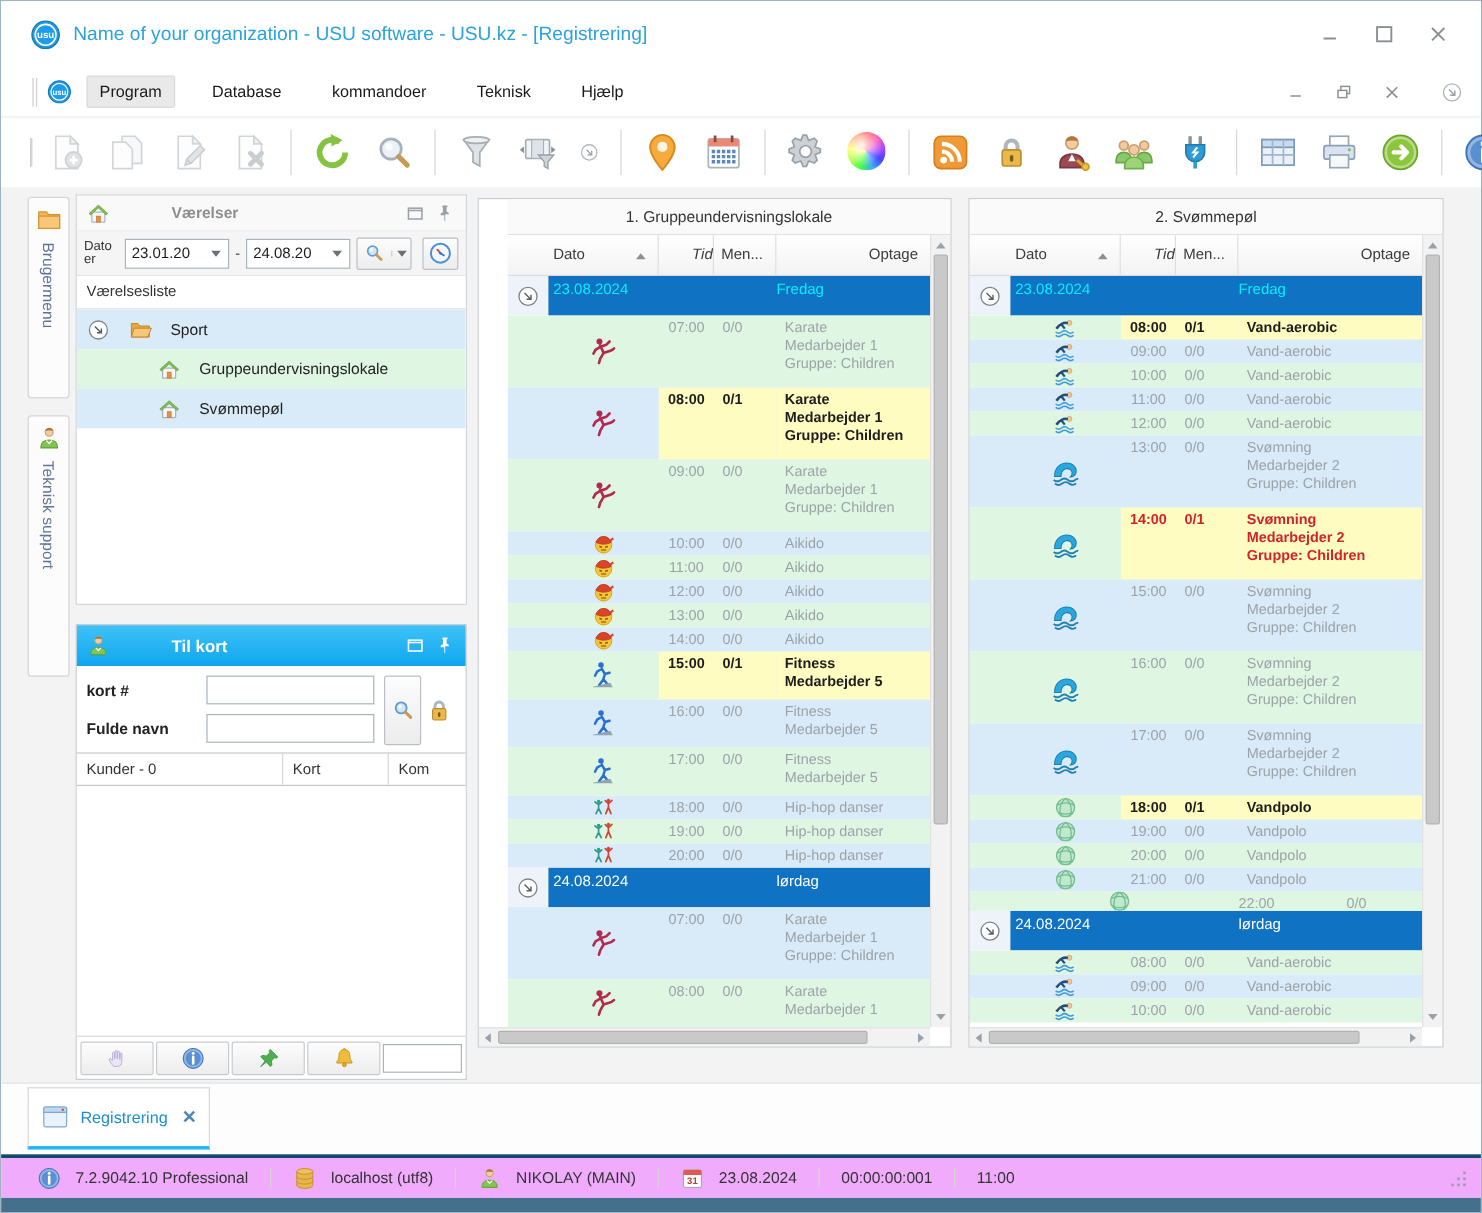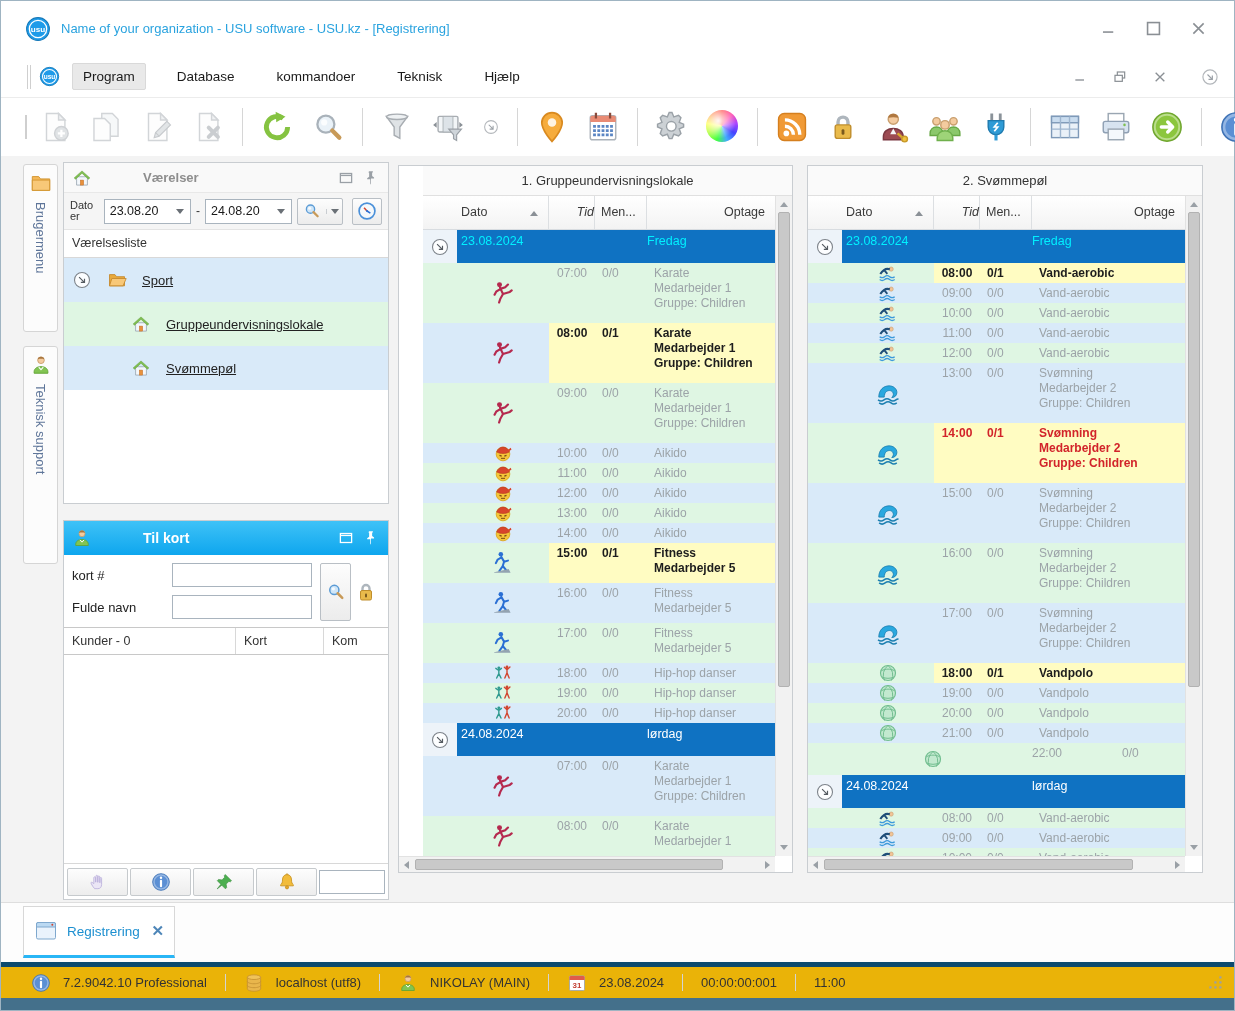--- a/index.html
+++ b/index.html
@@ -3,21 +3,21 @@
 <meta charset="utf-8">
 <style>
   * { box-sizing: border-box; margin:0; padding:0; }
   html,body { width:1235px; height:1011px; overflow:hidden; }
   body { font-family:"Liberation Sans", sans-serif; background:#e8e8e8; }
   .win { width:1235px; height:1011px; background:#fff; border:1px solid #9fb4c2; display:flex; flex-direction:column; }
 
   
   .titlebar { height:55px; display:flex; align-items:center; background:#fff; flex:none; }
   .titlebar .logo { width:26px; height:26px; margin-left:24px; }
-  .title-text { margin-left:10px; font-size:13px; color:#2aa3df; }
+  .title-text { margin-left:10px; font-size:16px; color:#2aa3df; }
   .win-ctls { margin-left:auto; margin-right:26px; display:flex; gap:26px; }
   .ctl { width:19px; height:19px; cursor:pointer; }
 
   
   .menubar { height:42px; display:flex; align-items:center; background:#fff; border-bottom:1px solid #ececec; position:relative; flex:none; }
   .draghandle { width:4px; height:24px; border-left:1px solid #cfcfcf; border-right:1px solid #cfcfcf; margin-left:26px; }
   .menubar .mlogo { width:21px; height:21px; margin-left:8px; }
   .menu { display:flex; margin-left:12px; gap:20px; }
   .menu-item { font-size:13.5px; color:#1a1a1a; padding:6px 11px; border-radius:2px; cursor:pointer; }
   .menu-item.active { background:#e9e9e9; border:1px solid #d9d9d9; padding:5px 10px; }
@@ -63,34 +63,34 @@
   .combo .cval { flex:1; font-size:12.5px; color:#1a1a1a; padding-left:5px; white-space:nowrap; overflow:hidden; }
   .dd-arrow { width:0; height:0; border-left:4px solid transparent; border-right:4px solid transparent; border-top:5px solid #6a7076; margin:0 6px; }
   .dash { font-size:12px; color:#333; }
   .splitbtn { height:27px; display:flex; align-items:center; border:1px solid #b9bfc5; background:linear-gradient(#fdfdfd,#ececec); border-radius:2px; cursor:pointer; }
   .splitbtn .sb-main { width:28px; display:flex; justify-content:center; }
   .splitbtn .sb-dd { width:16px; display:flex; justify-content:center; border-left:1px solid #c9cdd1; }
   .sqbtn { width:33px; height:27px; border:1px solid #b9bfc5; background:linear-gradient(#fdfdfd,#ececec); border-radius:2px;
     display:flex; align-items:center; justify-content:center; margin-left:4px; cursor:pointer; }
   .listhdr { height:28px; line-height:27px; font-size:12.5px; color:#333; padding-left:8px; background:#fff; border-bottom:1px solid #d8d8d8; flex:none; }
   .tree { flex:1; background:#fff; overflow:hidden; }
-  .tree-row { height:44px; display:flex; align-items:center; gap:15px; font-size:13px; color:#222; cursor:pointer;text-decoration:underline; }
+  .tree-row { height:33px; display:flex; align-items:center; gap:15px; font-size:13px; color:#222; cursor:pointer; }
   .tree-row .icw { flex:none; }
   .tint-green { background:#dff6e3; }
   .tint-blue { background:#d9eaf9; }
 
   
   #presence { top:364px; height:380px; }
   .presence .ph { height:34px; background:linear-gradient(#3fc2f7,#0ea6ee); color:#fff; }
   .presence .ph .ptitle { font-size:14px; }
   .presence .ph .phbtn { color:#fff; }
   .fields { padding:8px 8px 6px 8px; display:flex; flex:none; }
   .fcol { flex:1; display:flex; flex-direction:column; gap:8px; }
   .frow { display:flex; align-items:center; }
-  .flabel { width:100px; font-size:13px; color:#222; }
+  .flabel { width:100px; font-size:13px; color:#222;font-weight:bold; }
   .finput { width:140px; height:24px; border:1px solid #a9b4be; font-size:13px; padding:0 4px; font-family:inherit; }
   .bigsearch { width:36px; height:58px; margin-left:8px; border:1px solid #b9bfc5; background:linear-gradient(#fdfdfd,#ececec); border-radius:2px;
     display:flex; align-items:center; justify-content:center; cursor:pointer; }
   .locklab { width:34px; display:flex; align-items:center; justify-content:center; }
   .ptable-hdr { display:flex; height:28px; border-top:1px solid #c8c8c8; border-bottom:1px solid #c8c8c8; flex:none; }
   .ptable-hdr .pth { font-size:12.5px; color:#333; line-height:26px; padding-left:8px; border-right:1px solid #d8d8d8; }
   .pth1 { width:172px; } .pth2 { width:88px; } .pth3 { flex:1; border-right:none!important; }
   .pbody { flex:1; background:#fff; }
   .pfoot { height:36px; display:flex; align-items:center; gap:2px; padding:0 3px; border-top:1px solid #d8d8d8; flex:none; }
   .pfbtn { width:62px; height:28px; border:1px solid #c6cacd; background:linear-gradient(#fdfdfd,#ededed); border-radius:2px;
@@ -139,21 +139,21 @@
   .ha-r { right:5px; top:4px; border-left:5px solid #9aa0a6; border-right:none; }
 
   
   .tabbar { height:60px; background:#fdfdfd; border-top:1px solid #dedede; position:relative; flex:none; }
   .dtab { position:absolute; left:22px; top:3px; width:152px; height:52px; background:#fff; border:1px solid #d8d8d8; border-bottom:3px solid #29b6f6;
     display:flex; align-items:center; gap:9px; padding:0 10px; cursor:pointer; }
   .dtab-label { flex:1; font-size:13.5px; color:#1c8fd0; }
   .dtab-close { font-size:15px; font-weight:bold; color:#4e86b8; cursor:pointer; }
 
   
-  .statusbar { height:36px; background:#eab308; border-top:5px solid #0c4a6e; display:flex; align-items:center; padding-left:30px; font-size:13px; color:#333; position:relative; flex:none; }
+  .statusbar { height:36px; background:#f0abfc; border-top:3px solid #0c4a6e; display:flex; align-items:center; padding-left:30px; font-size:13px; color:#333; position:relative; flex:none; }
   .sitem { display:flex; align-items:center; gap:12px; }
   .ssep { width:1px; height:17px; background:#d4d4d4; margin:0 18px; }
   .grip { position:absolute; right:8px; bottom:5px; width:20px; height:20px; }
   .bottomedge { flex:1; background:#44708b; }
 </style>
 </head>
 <body>
 
 <div class="win">
 
@@ -482,21 +482,21 @@
           </span>
         <span class="phbtn icw">
             <svg viewBox="0 0 24 24" xmlns="http://www.w3.org/2000/svg">
               <path d="M9.5 3h5v1.3l-1 .8v4.2l2.6 2v1.5h-4.1v6.5L12 21l-1-1.7v-5.5H6.9v-1.5l2.6-2V5.1l-1-.8z" fill="currentColor"></path>
             </svg>
           </span>
       </div>
       <div class="daterow">
         <span class="dlabel">Dato er</span>
         <span class="combo">
-          <span class="cval">23.08.20</span>
+          <span class="cval">23.01.20</span>
           <span class="dd-arrow"></span>
         </span>
         <span class="dash">-</span>
         <span class="combo">
           <span class="cval">24.08.20</span>
           <span class="dd-arrow"></span>
         </span>
         <span class="splitbtn">
           <span class="sb-main icw i18">
               <svg viewBox="0 0 24 24" xmlns="http://www.w3.org/2000/svg">
@@ -1257,21 +1257,21 @@
                   <path d="M4 9.3c5-2.6 11-2.6 16 0M4.8 16.8c4.6 2.1 9.8 2.1 14.4 0M12 3a14.5 14.5 0 0 0-4.2 18M12 3a14.5 14.5 0 0 1 4.2 18" fill="none" stroke="#72be90" stroke-width="1.2"></path>
                 </svg>
               </span>
             </span>
             <span class="c-t">21:00</span>
             <span class="c-m">0/0</span>
             <span class="c-o">
               <div>Vandpolo</div>
             </span>
           </div>
-          <div class="srow tint-green txt-dim" style="height: 32px; gap: 45px;">
+          <div class="srow tint-green txt-dim" style="height: 16px; gap: 45px;">
             <span class="c-g"></span>
             <span class="c-i">
               <span class="icw i20">
                 <svg viewBox="0 0 24 24" xmlns="http://www.w3.org/2000/svg">
                   <circle cx="12" cy="12" r="9" fill="#c2e9cf" stroke="#72be90" stroke-width="1.4"></circle>
                   <path d="M4 9.3c5-2.6 11-2.6 16 0M4.8 16.8c4.6 2.1 9.8 2.1 14.4 0M12 3a14.5 14.5 0 0 0-4.2 18M12 3a14.5 14.5 0 0 1 4.2 18" fill="none" stroke="#72be90" stroke-width="1.2"></path>
                 </svg>
               </span>
             </span>
             <span class="c-t">22:00</span>

